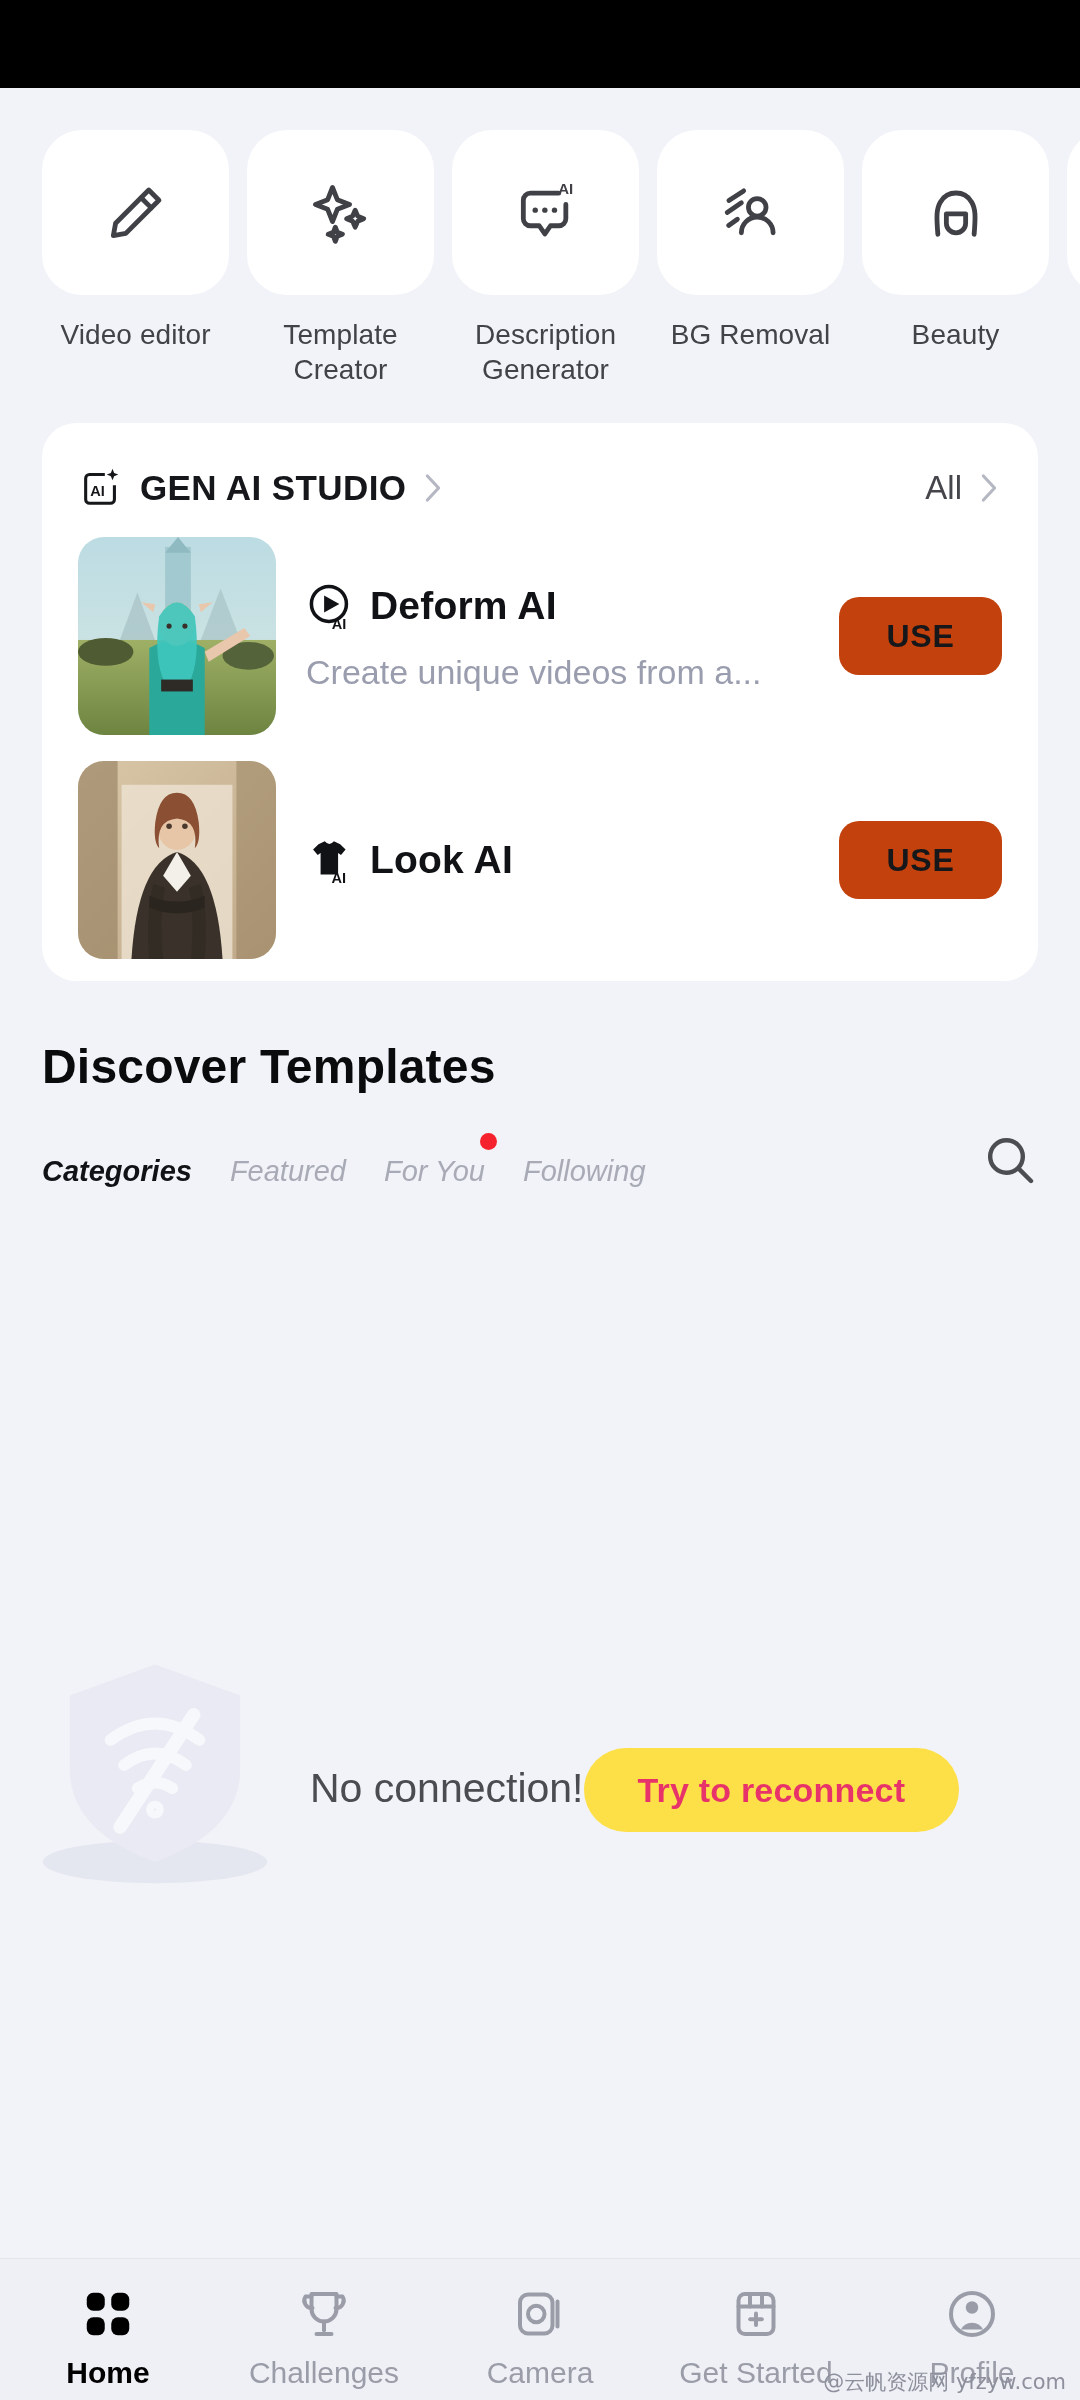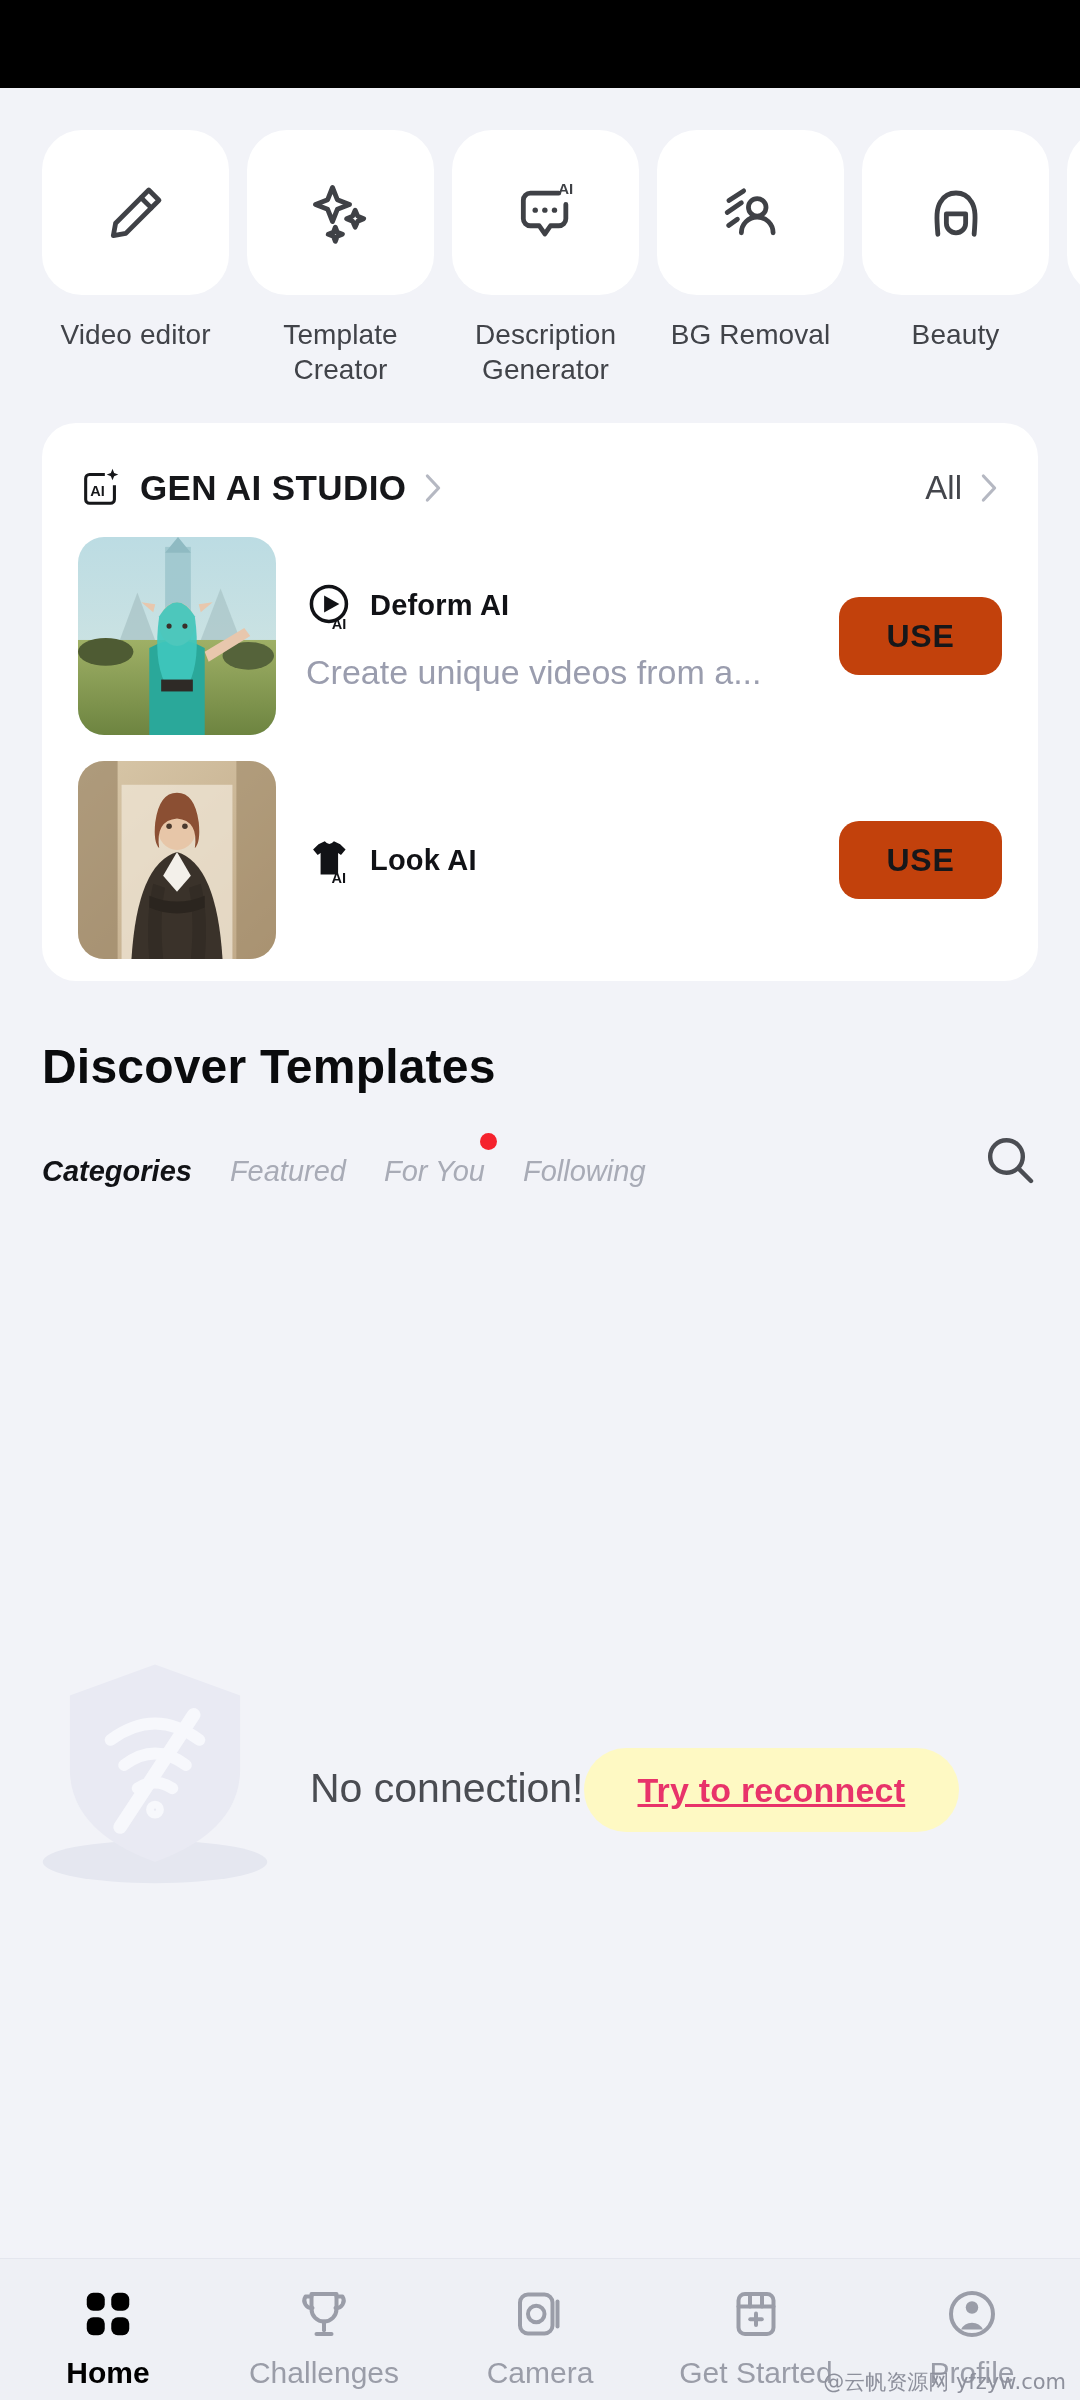--- a/index.html
+++ b/index.html
@@ -37,21 +37,21 @@
   .studio-title { font-size:35px; font-weight:bold; color:#16171a; letter-spacing:.4px; }
   .chev { width:26px; height:32px; margin-left:14px; flex:0 0 26px; }
   .studio-all { margin-left:auto; display:flex; align-items:center; }
   .studio-all-label { font-size:33px; color:#44464c; }
 
   .ai-row { display:flex; align-items:center; padding:26px 36px 0 36px; }
   .ai-thumb { width:198px; height:198px; border-radius:26px; flex:0 0 198px; overflow:hidden; position:relative; }
   .ai-mid { flex:1 1 auto; padding-left:30px; min-width:0; }
   .ai-name-line { display:flex; align-items:center; }
   .ai-name-ico { width:50px; height:50px; flex:0 0 50px; margin-right:14px; }
-  .ai-name { font-size:29px; font-weight:bold; color:#111216; letter-spacing:.2px; }
+  .ai-name { font-size:39px; font-weight:bold; color:#111216; letter-spacing:.2px; }
   .ai-desc {
     margin-top:22px; font-size:34px; color:#9a9dae;
     white-space:nowrap; overflow:hidden; text-overflow:ellipsis; max-width:500px;
   }
   .use-btn {
     flex:0 0 auto; width:163px; height:78px; border-radius:20px; background:#c2410c;
     display:flex; align-items:center; justify-content:center;
     font-size:32px; font-weight:bold; color:#16171a; letter-spacing:.8px;
     border:none; font-family:inherit;
   }
@@ -63,23 +63,23 @@
   .tab.active { color:#111216; font-weight:bold; }
   .tab-dot { position:absolute; top:-22px; right:-12px; width:17px; height:17px; border-radius:50%; background:#f5222d; }
   .search-btn { margin-left:auto; width:56px; height:56px; }
 
   
   .empty { flex:1 1 auto; display:flex; flex-direction:row; align-items:center; padding-top:92px; }
   .empty-art { width:310px; height:240px; position:relative; }
   .empty-msg { margin-top:38px; font-size:41px; color:#4a4c52; }
   .reconnect-btn {
     margin-top:42px; height:84px; padding:0 54px; border-radius:42px;
-    background:#fef9c3; color:#e8336a; font-size:34px; font-weight:bold;
+    background:#fde047; color:#e8336a; font-size:34px; font-weight:bold;
     display:flex; align-items:center; justify-content:center;
-    border:none; font-family:inherit; letter-spacing:.2px;text-decoration:underline;
+    border:none; font-family:inherit; letter-spacing:.2px;
   }
 
   
   .bottom-nav {
     flex:0 0 142px; height:142px; background:#eef0f5; border-top:1px solid #e4e6ee;
     display:flex; align-items:center; padding-top:14px; position:relative;
   }
   .nav-item { flex:1 1 0; display:flex; flex-direction:column; align-items:center; }
   .nav-ico { width:60px; height:60px; }
   .nav-label { margin-top:12px; font-size:30px; color:#9a9da8; }

